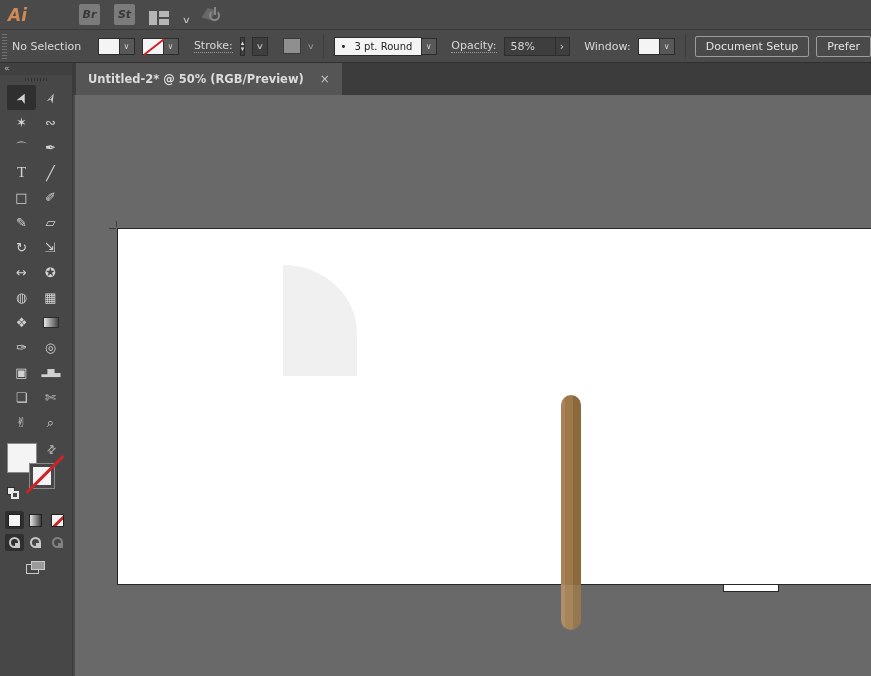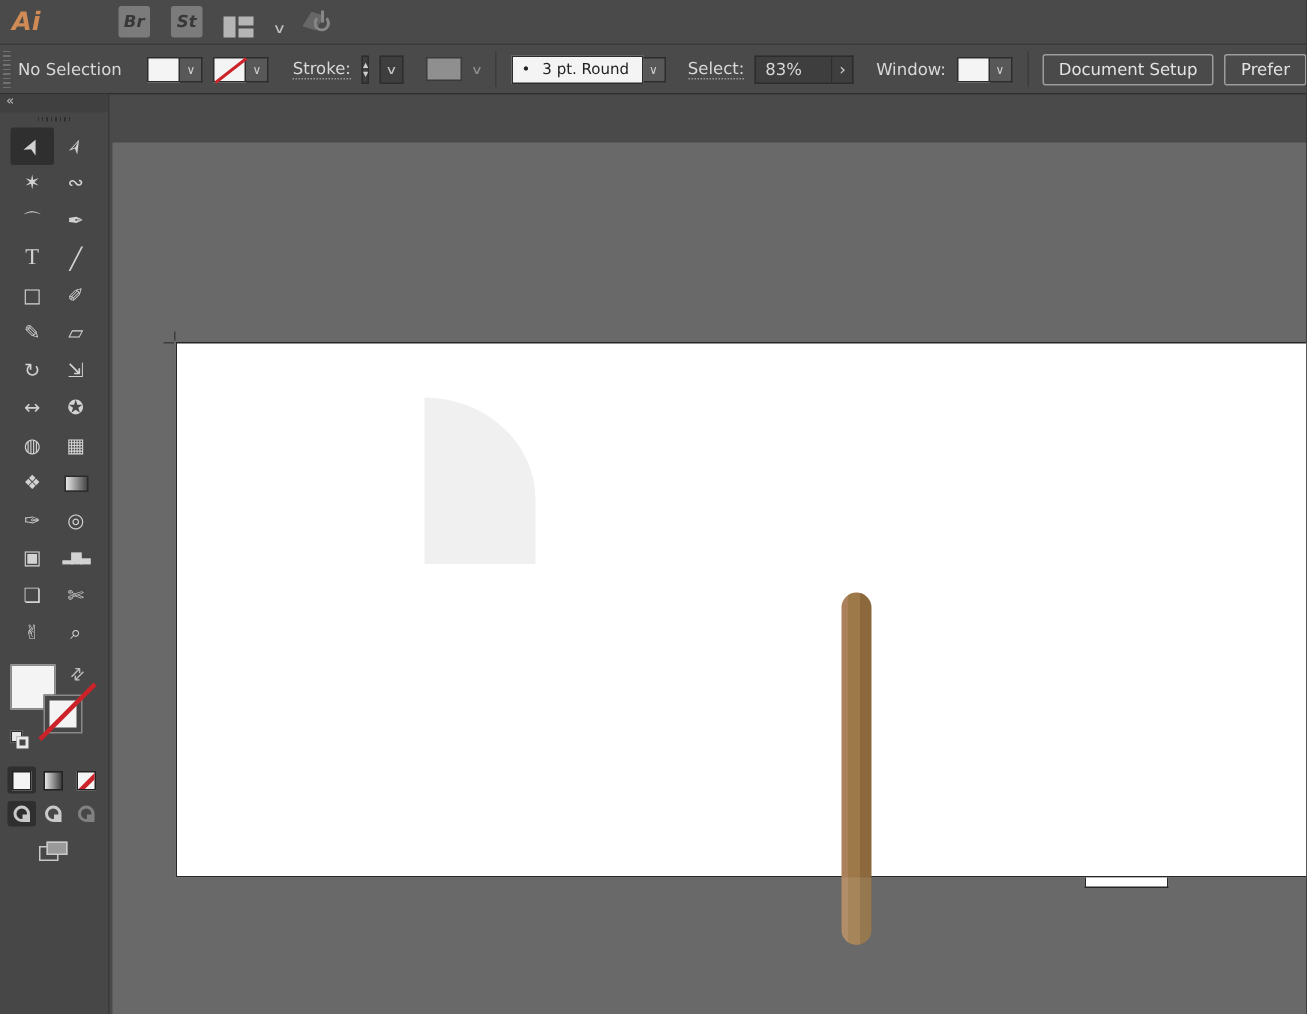--- a/index.html
+++ b/index.html
@@ -153,36 +153,42 @@
     <span class="profile-chev" data-name="chevron-down-icon">∨</span>
     <span class="sep"></span>
     <span class="pair" data-name="brush-definition-dropdown">
       <span class="brushfield" data-name="brush-field">
         <span data-name="brush-dot-icon">•</span>
         <span data-name="brush-name">3 pt. Round</span>
       </span>
       <span class="chevbtn" data-name="chevron-down-icon">∨</span>
     </span>
     <span style="width:4px"></span>
-    <span class="lbl dotted" data-name="opacity-label">Select:</span>
+    <span class="lbl dotted" data-name="opacity-label">Opacity:</span>
     <span class="pair" data-name="opacity-control">
-      <span class="darkfield" data-name="opacity-field">83%</span>
+      <span class="darkfield" data-name="opacity-field">58%</span>
       <span class="arrowbtn" data-name="arrow-right-icon">›</span>
     </span>
     <span style="width:4px"></span>
     <span class="lbl" data-name="style-label">Window:</span>
     <span class="pair" data-name="style-dropdown">
       <span class="swatch" data-name="style-swatch"></span>
       <span class="chevbtn" data-name="chevron-down-icon">∨</span>
     </span>
     <span class="sep"></span>
     <button class="btn" data-name="document-setup-button">Document Setup</button>
     <button class="btn" data-name="preferences-button">Prefer</button>
   </div>
 
+  <div class="tabbar" data-name="document-tab-bar">
+    <div class="tab" data-name="document-tab">
+      <span class="title" data-name="document-tab-title">Untitled-2* @ 50% (RGB/Preview)</span>
+      <span class="close" data-name="close-icon">×</span>
+    </div>
+  </div>
 
   <div class="toolbar" data-name="tools-panel">
     <div class="tb-top" data-name="panel-collapse-button">«</div>
     <div class="tb-grip" data-name="panel-drag-grip">
         <i></i>
       </div>
     <div class="tools-grid" id="tools-grid" data-name="tools-grid">
         <div class="tool selected" data-name="selection-tool">
           <span class="icon" data-name="selection-icon">➤</span>
         </div>

